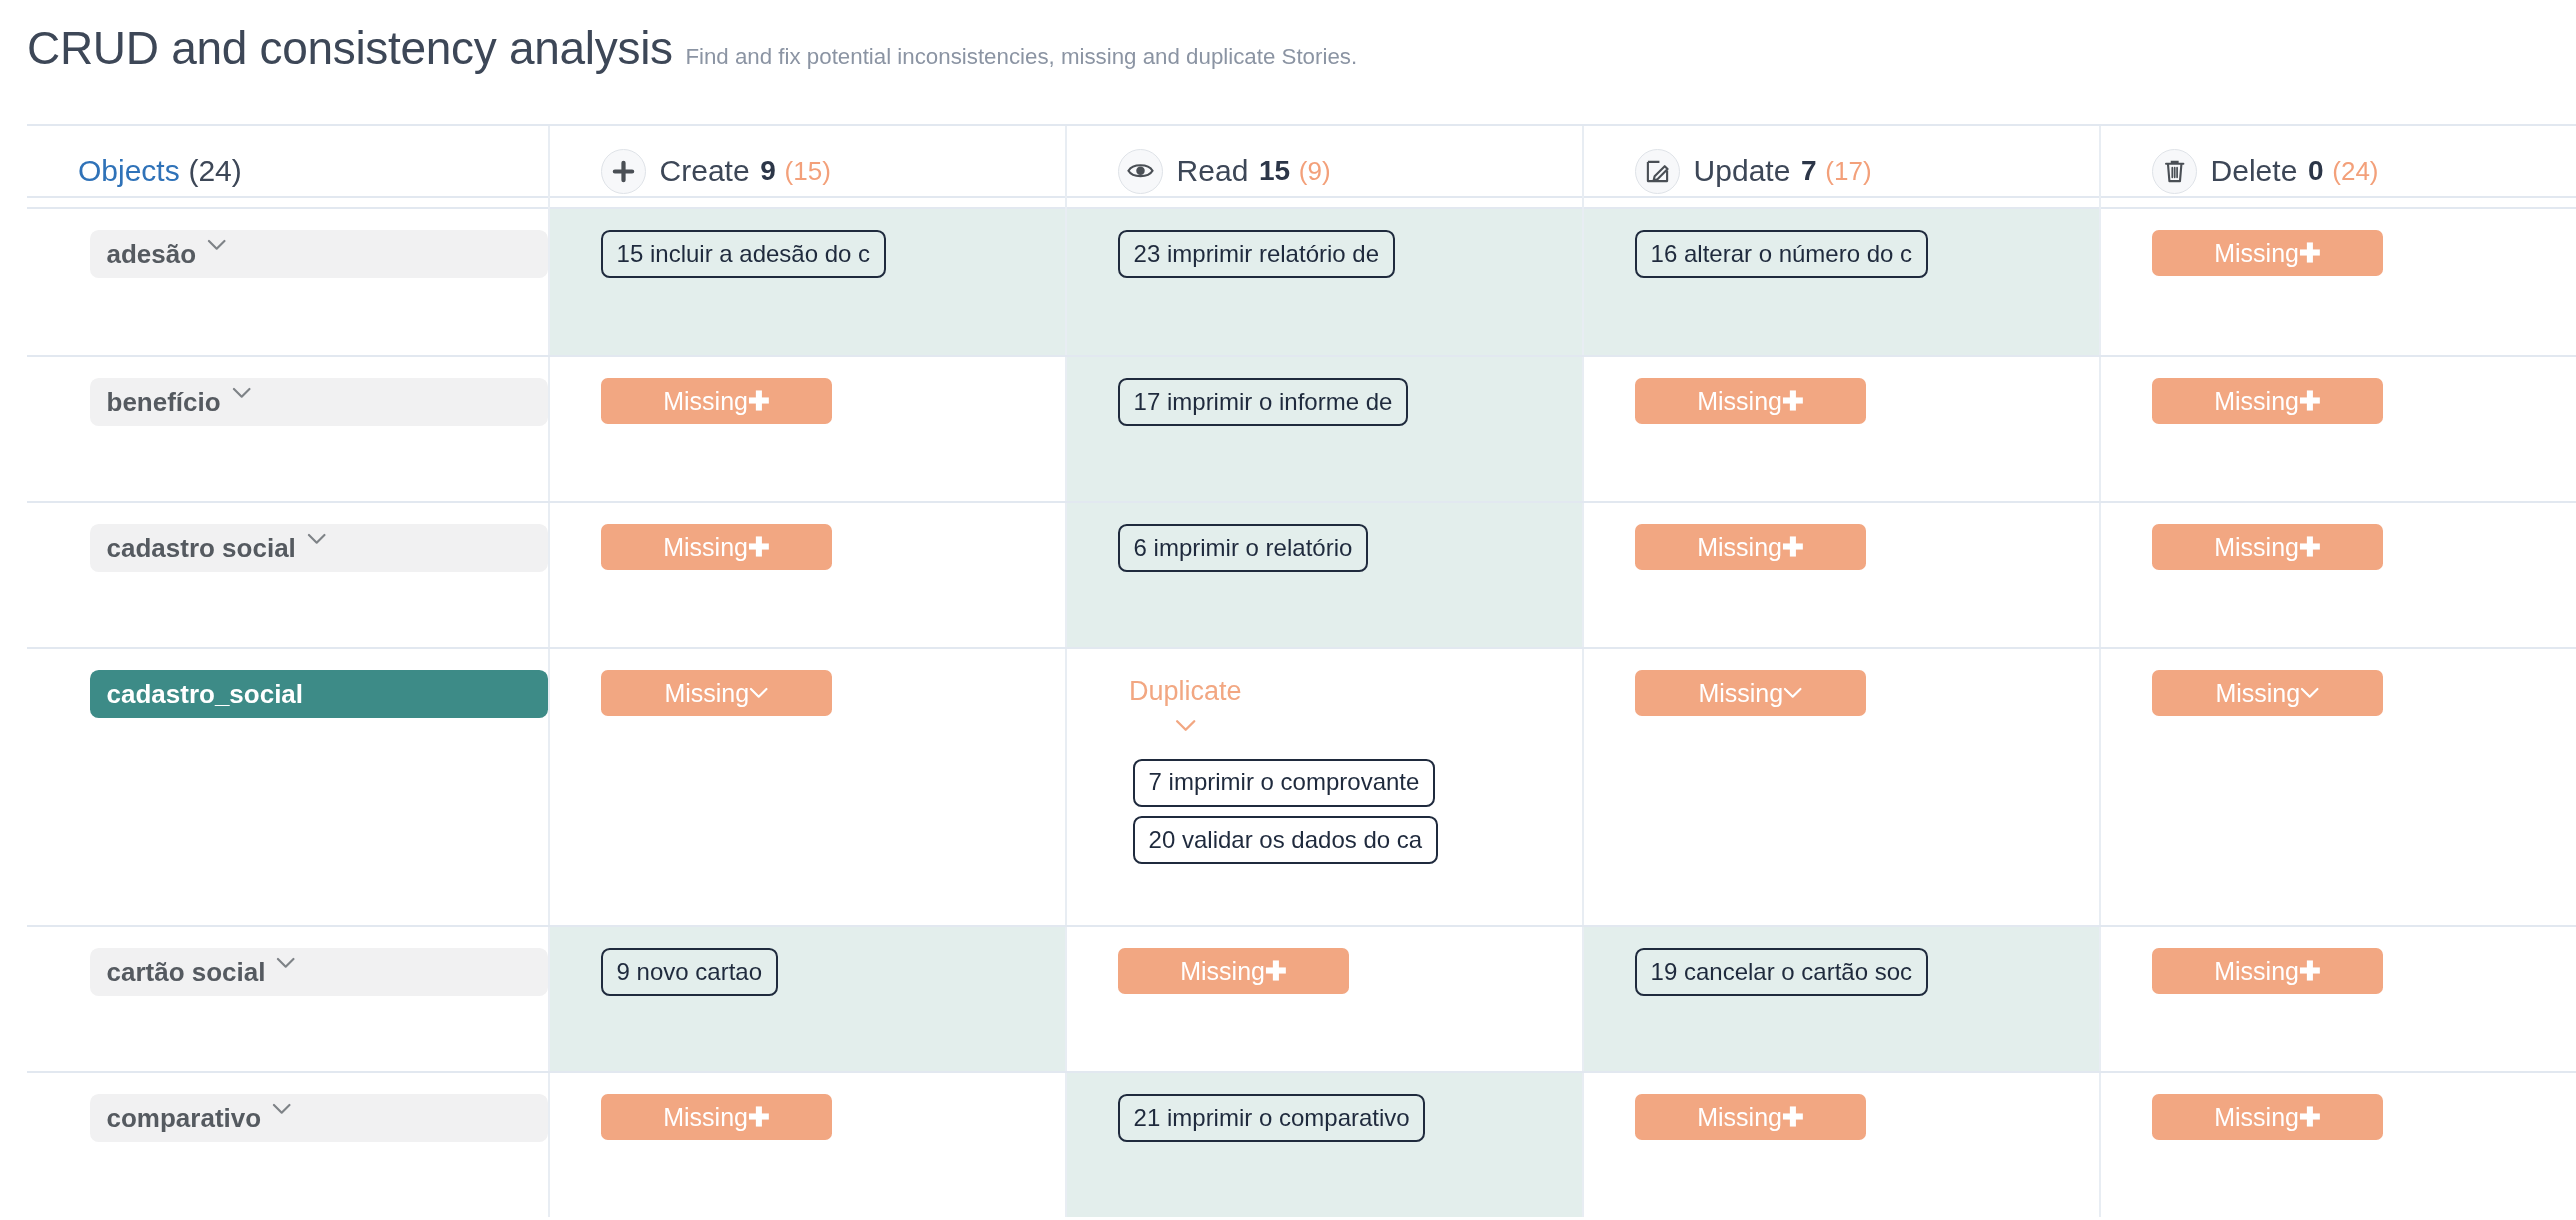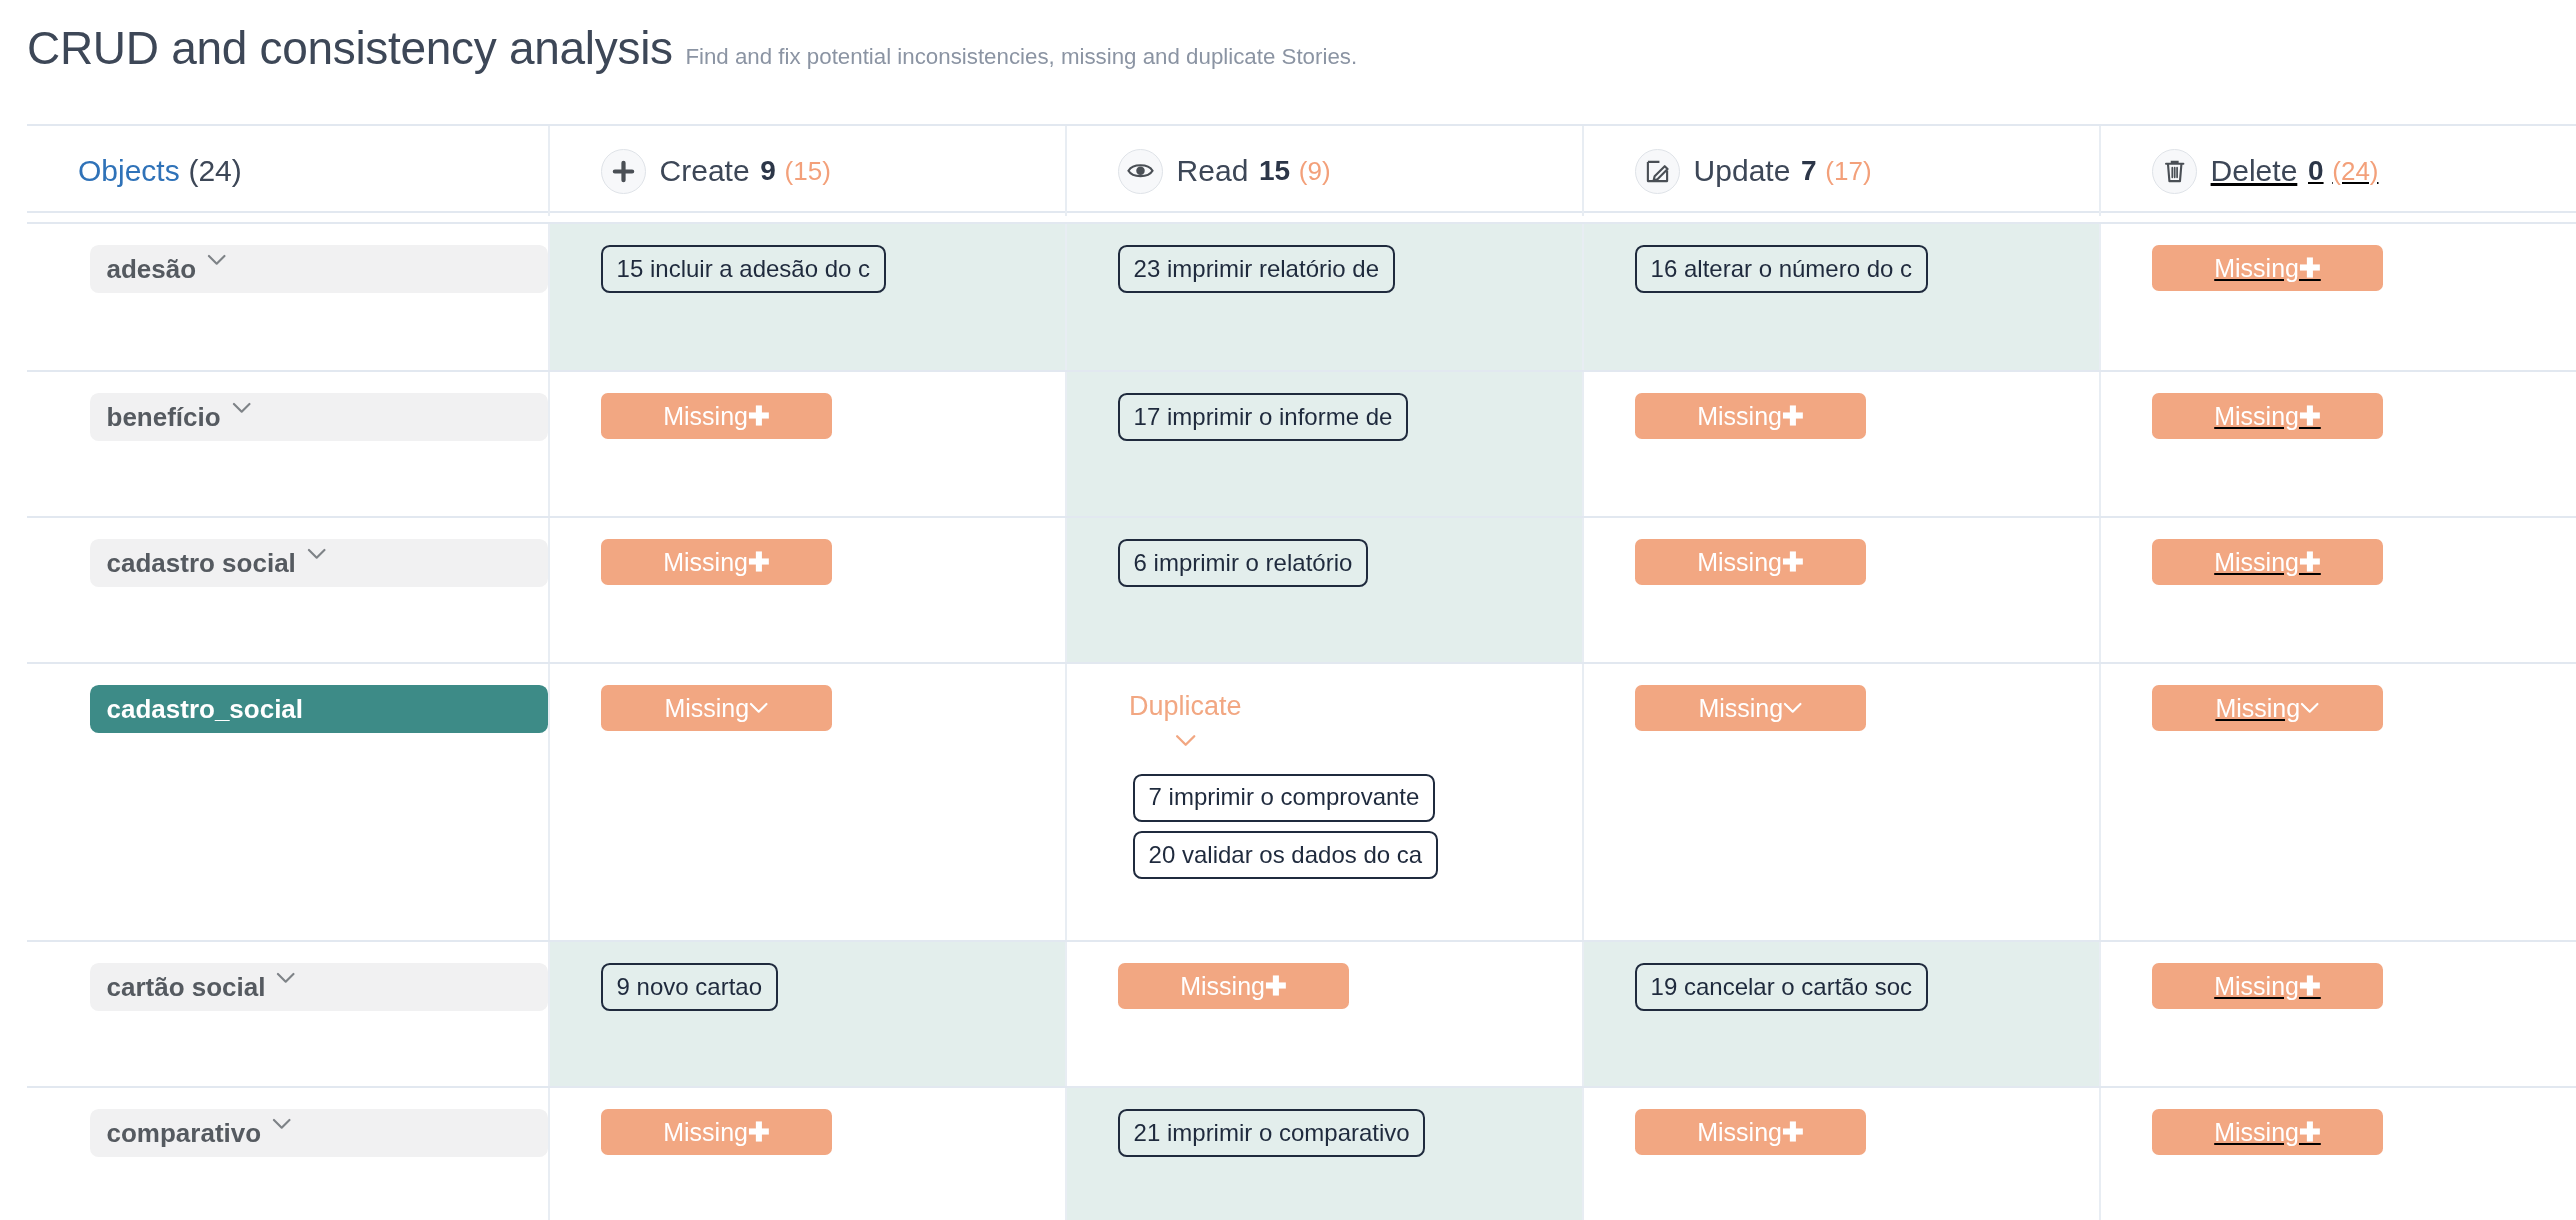--- a/index.html
+++ b/index.html
@@ -41,25 +41,25 @@
   }
 
   .row {
     display: flex;
     width: 2549px;
   }
 
   .col { position: relative; }
   .col-objects  { width: 521px; flex: 0 0 521px; }
   .col-crud     { width: 517px; flex: 0 0 517px; }
-  .col-last     { width: 478px; flex: 0 0 478px; text-decoration: underline; }
+  .col-last     { width: 478px; flex: 0 0 478px; }
 
   
   .header-row {
-    height: 89px;
+    height: 74px;
     border-top: 2.9px solid #e2e8f0;
     border-bottom: 2.9px solid #e2e8f0;
     background: #ffffff;
   }
   .header-cell {
     height: 90px;
     display: flex;
     align-items: center;
     padding-left: 51px;
     border-left: 2.9px solid #e8edf3;

